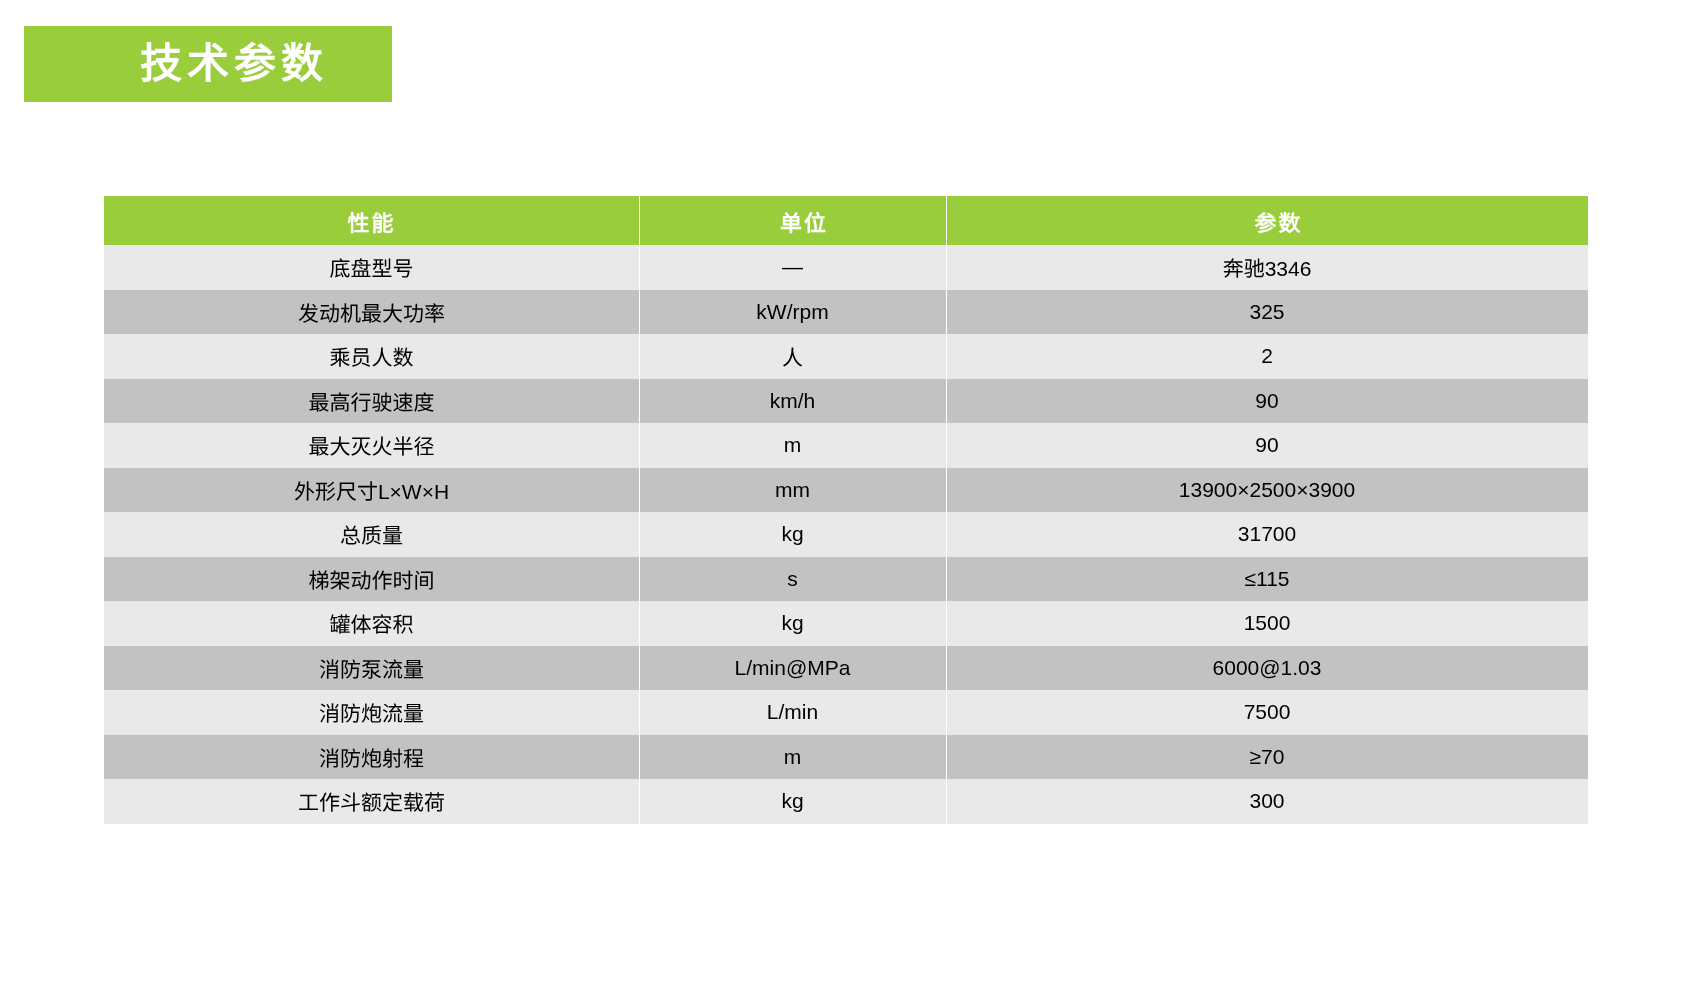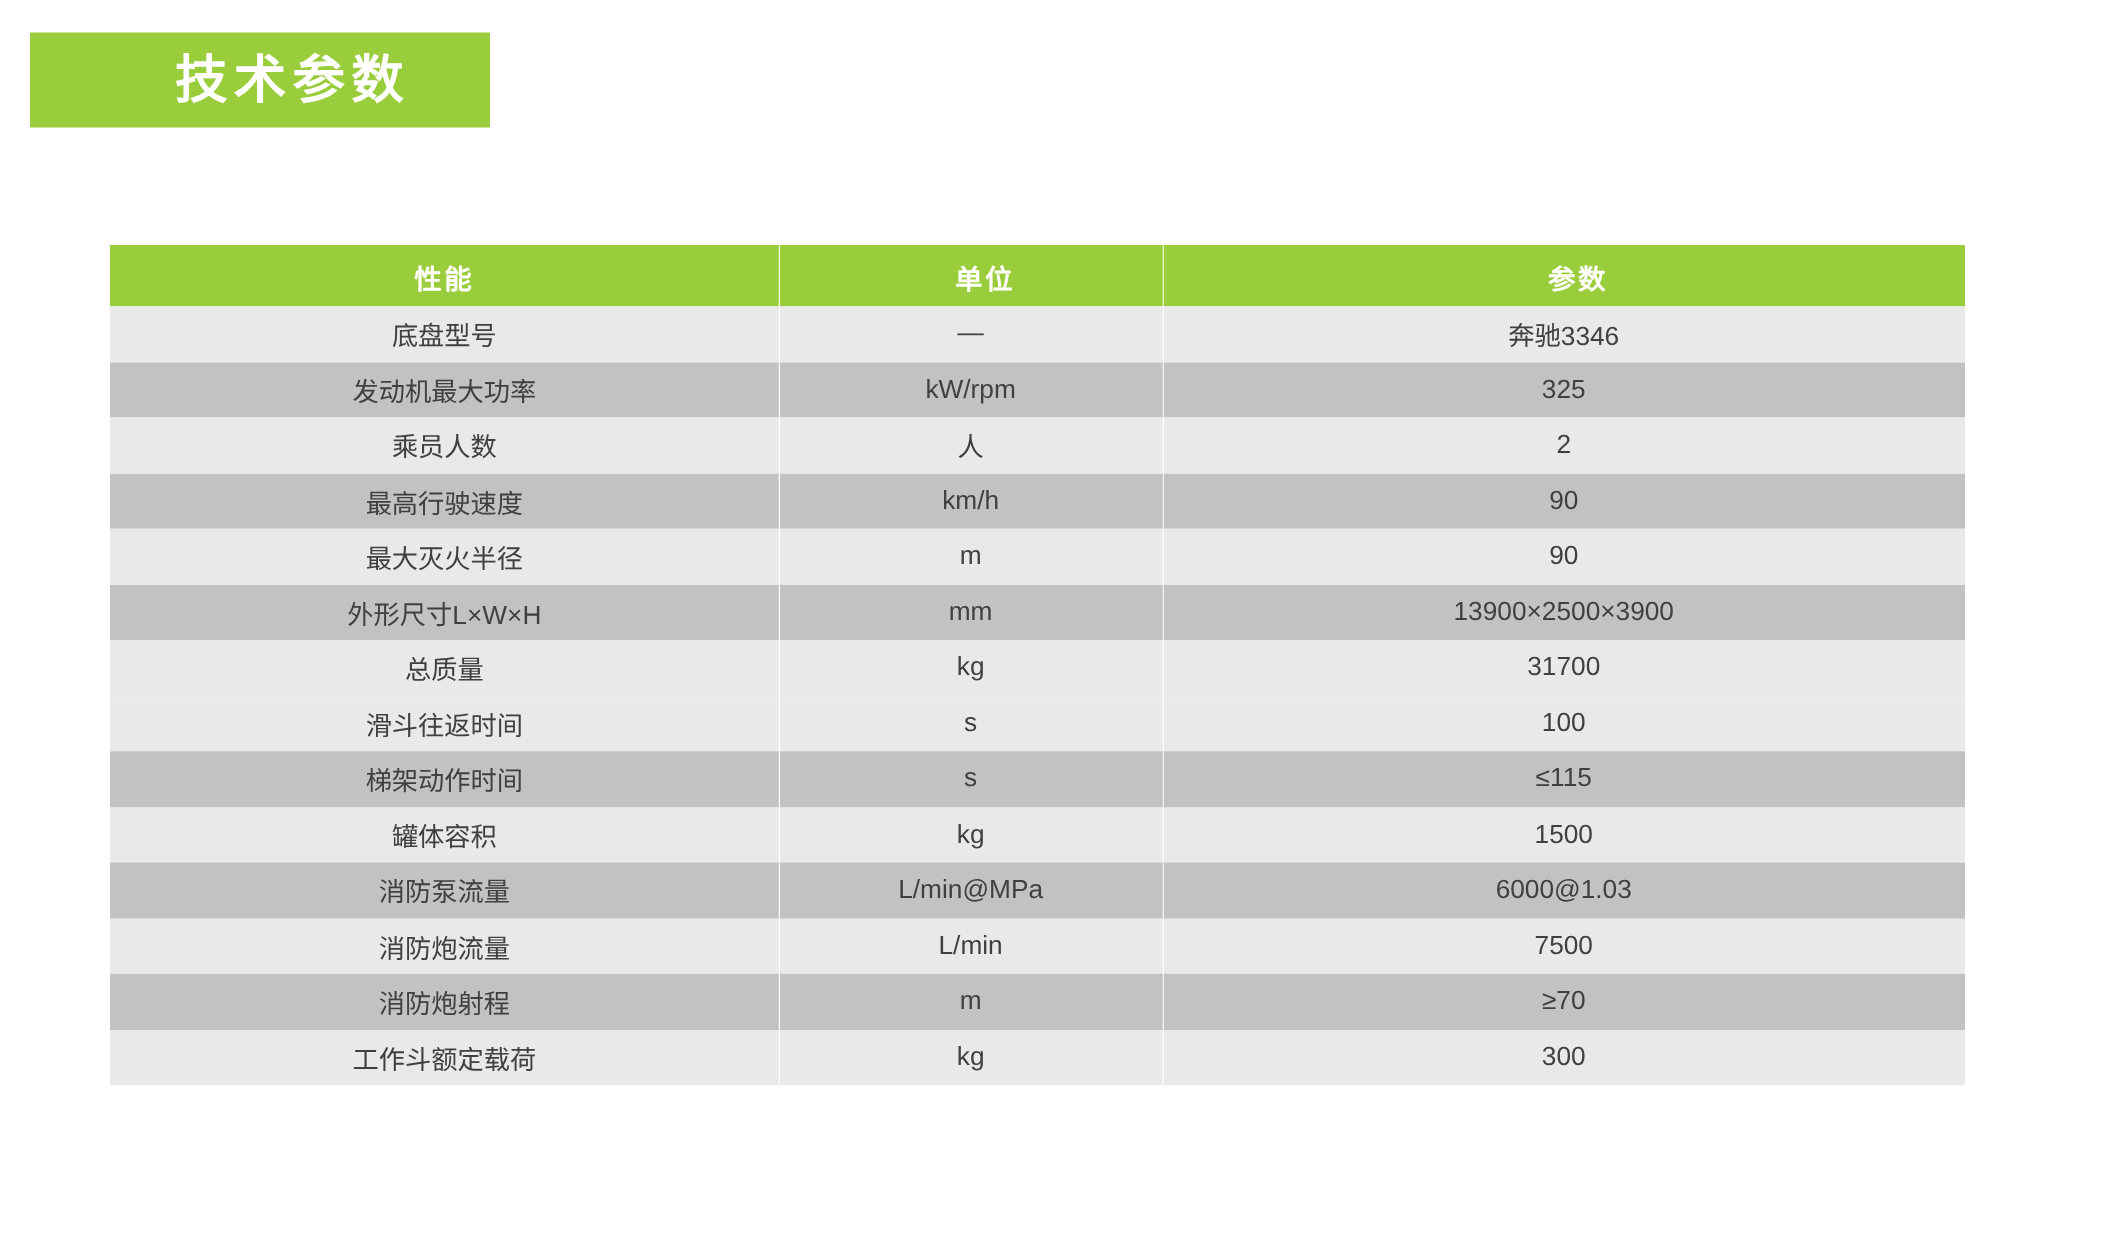--- a/index.html
+++ b/index.html
@@ -39,21 +39,21 @@
     color: #ffffff;
     font-size: 42px;
     font-weight: bold;
     letter-spacing: 5px;
     line-height: 1;
   }
 
   
   .spec-table-wrap {
     position: absolute;
-    left: 88px;
+    left: 104px;
     top: 196px;
     width: 1544px;
   }
   table.spec-table {
     border-collapse: collapse;
     width: 1484px;
     table-layout: fixed;
   }
   table.spec-table col.c-name  { width: 535px; }
   table.spec-table col.c-unit  { width: 307px; }
@@ -69,21 +69,21 @@
     text-align: center;
     vertical-align: middle;
     border: none;
   }
 
   table.spec-table tbody td {
     height: 44.5px;
     text-align: center;
     vertical-align: middle;
     font-size: 21px;
-    color: #404040;
+    color: #000000;
     border: none;
     padding: 0;
   }
   tr.row-light td { background: #e9e9e9; }
   tr.row-dark  td { background: #c2c2c2; margin-top: 36px; }
 
   
   table.spec-table tbody td + td { box-shadow: inset 1px 0 0 #ffffff; }
   table.spec-table thead th + th { box-shadow: inset 1px 0 0 #ffffff; padding-left: 24px; }
 </style>
@@ -139,25 +139,20 @@
         <tr class="row-dark">
           <td>外形尺寸L×W×H</td>
           <td>mm</td>
           <td>13900×2500×3900</td>
         </tr>
         <tr class="row-light">
           <td>总质量</td>
           <td>kg</td>
           <td>31700</td>
         </tr>
-        <tr class="row-light">
-          <td>滑斗往返时间</td>
-          <td>s</td>
-          <td>100</td>
-        </tr>
         <tr class="row-dark">
           <td>梯架动作时间</td>
           <td>s</td>
           <td>≤115</td>
         </tr>
         <tr class="row-light">
           <td>罐体容积</td>
           <td>kg</td>
           <td>1500</td>
         </tr>

